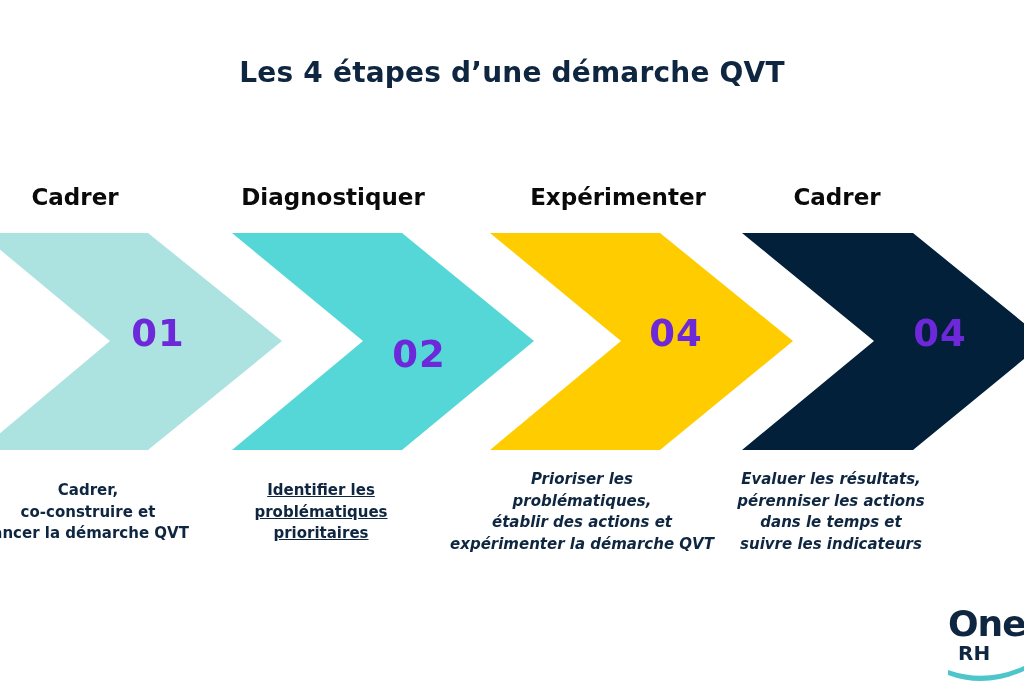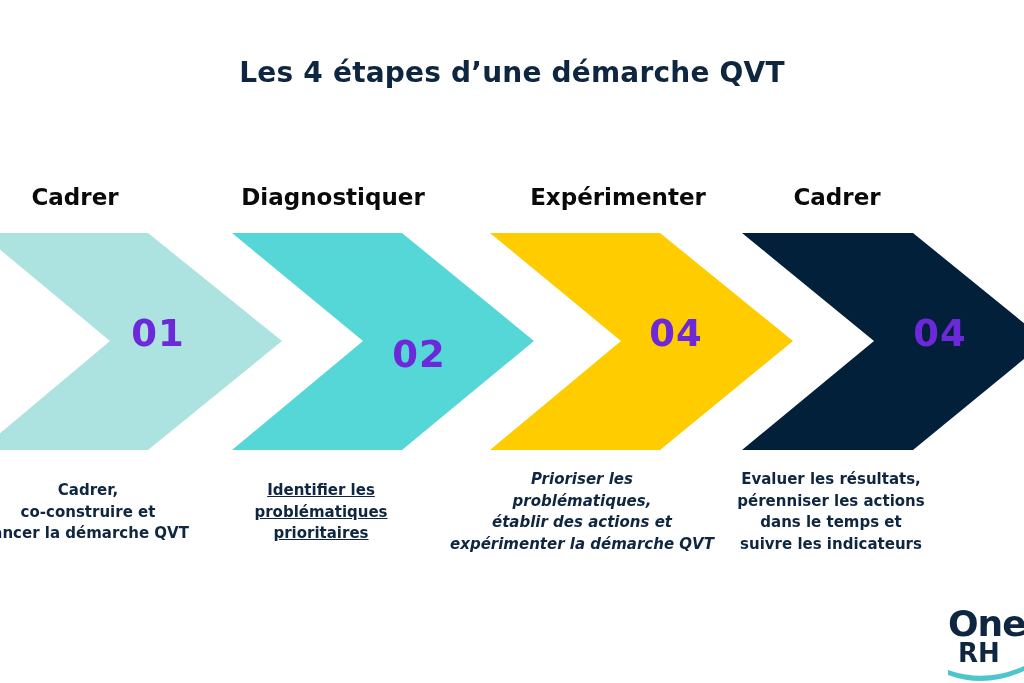--- a/index.html
+++ b/index.html
@@ -74,21 +74,21 @@
       font-size: 36px;
       font-weight: bold;
       color: #0f2640;
       line-height: 36px;
       letter-spacing: -1px;
     }
     .logo .rh {
       position: absolute;
       left: 10px;
       top: 32px;
-      font-size: 26px;
+      font-size: 20px;
       font-weight: bold;
       color: #0f2640;
       line-height: 30px;
     }
     .logo svg {
       position: absolute;
       left: 0;
       top: 0;
     }
   </style>
@@ -117,21 +117,21 @@
 <div class="desc" style="left:88px; top:480px;">Cadrer,
 co-construire et
 lancer la démarche QVT</div>
 <div class="desc" style="left:321px; top:480px;text-decoration:underline;">Identifier les
 problématiques
 prioritaires</div>
 <div class="desc" style="left:582px; top:469px;font-style:italic;">Prioriser les
 problématiques,
 établir des actions et
 expérimenter la démarche QVT</div>
-<div class="desc" style="left:831px; top:469px;">Evaluer les résultats,
+<div class="desc" style="left:831px; top:469px;font-style:italic;">Evaluer les résultats,
 pérenniser les actions
 dans le temps et
 suivre les indicateurs</div>
 
 <div class="logo">
   <span class="one">One</span>
   <span class="rh">RH</span>
   <svg width="90" height="77" viewBox="0 0 90 77">
     <path d="M0,64 Q40,78 80,58 L82,62 Q40,84 0,69 Z" fill="#4cc6cb"></path>
   </svg>

